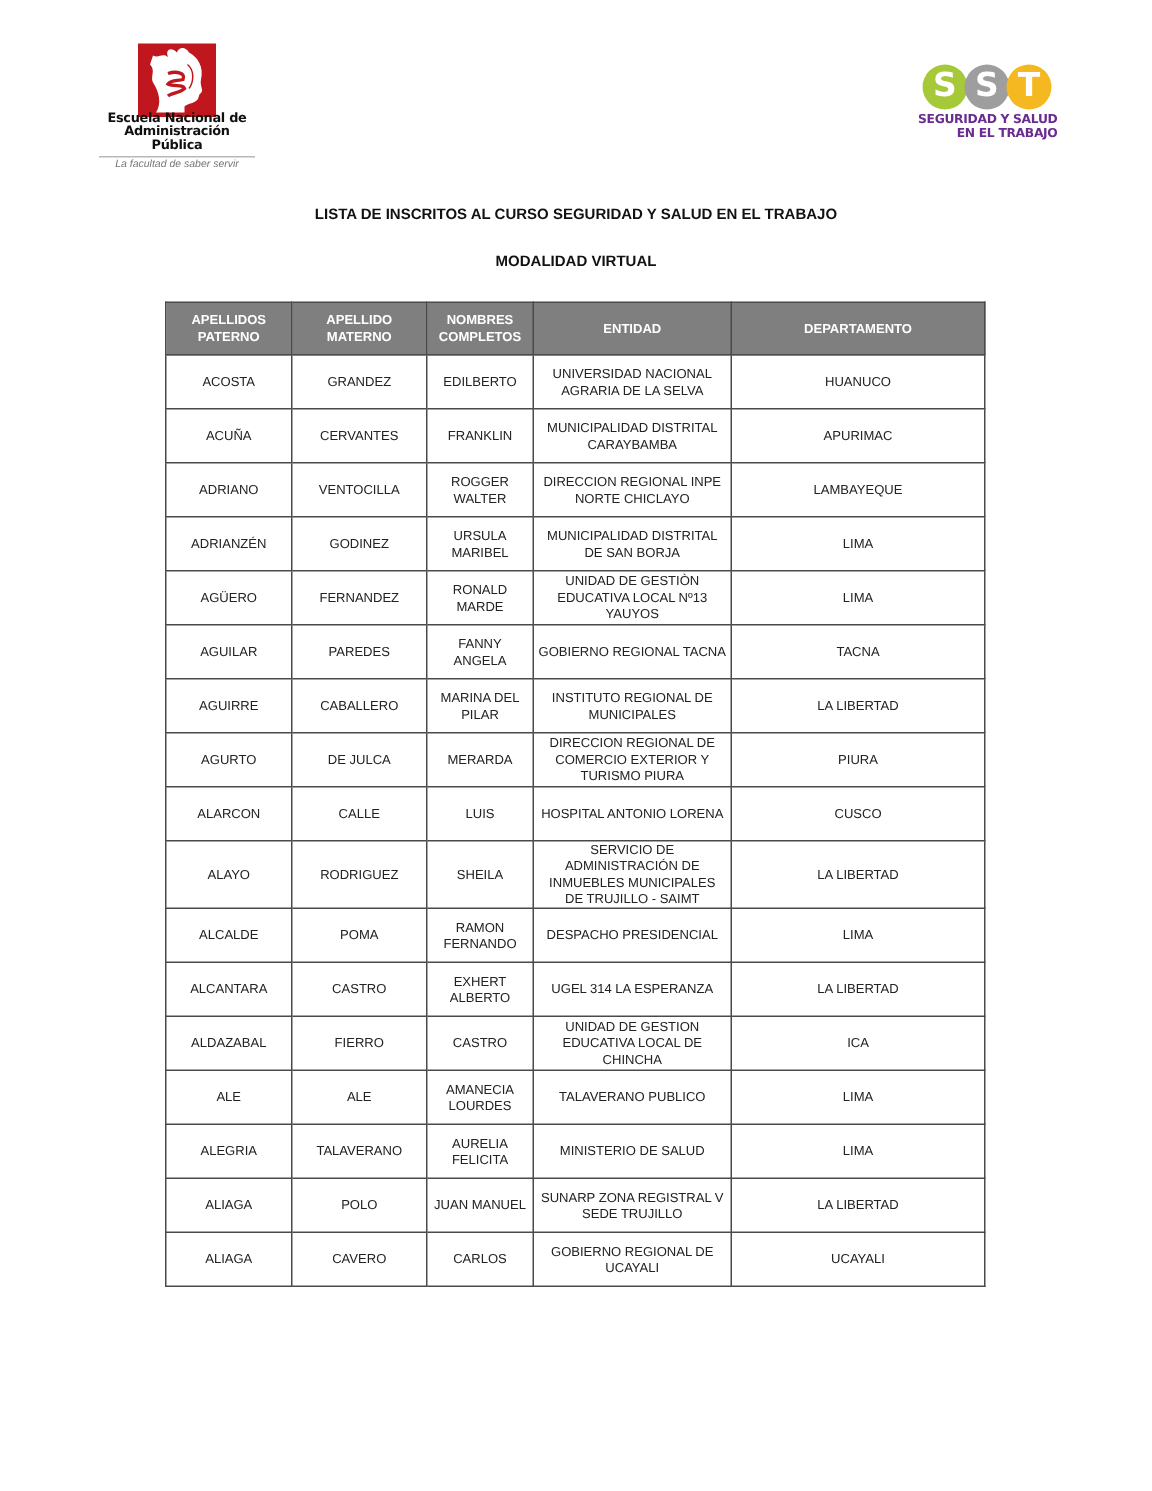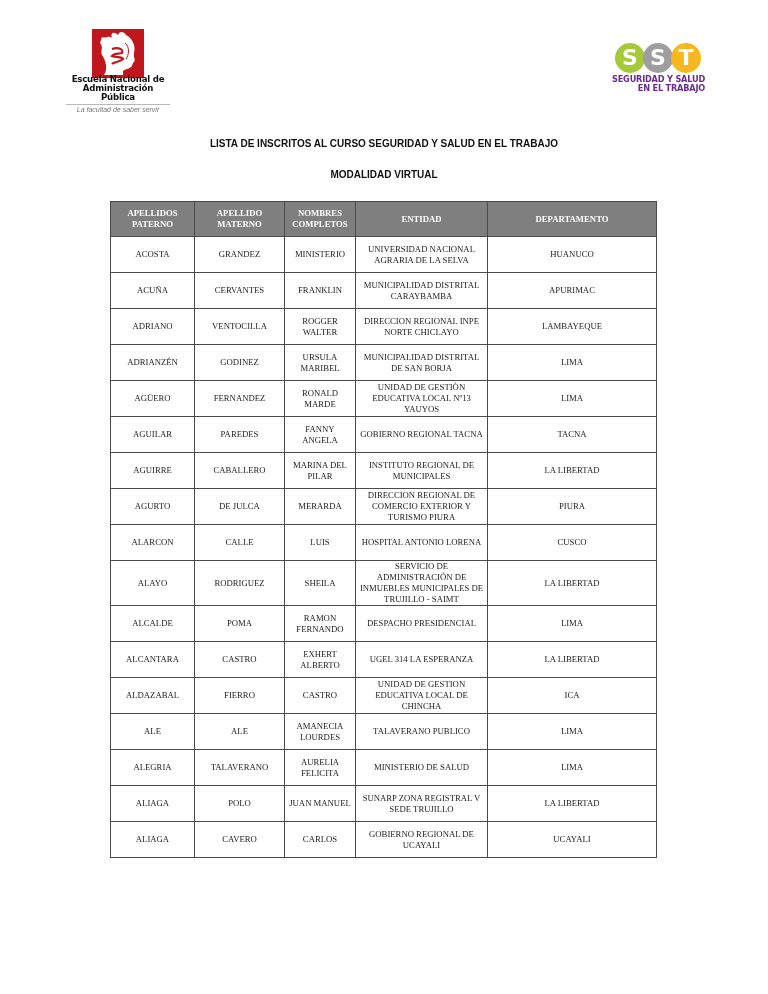--- a/index.html
+++ b/index.html
@@ -8,21 +8,21 @@
   .enap-square { position:absolute; left:26px; top:1px; width:52px; height:49px; background:#c0161e; }
   .enap-name { position:absolute; left:0; top:47px; width:104px; text-align:center; font-family:"DejaVu Sans", sans-serif; font-weight:bold; font-size:8.6px; line-height:9px; color:#111; letter-spacing:-0.2px; }
   .enap-rule { position:absolute; left:0; top:76px; width:104px; height:1px; background:#b8b8b8; }
   .enap-tag { position:absolute; left:0; top:78px; width:104px; text-align:center; font-style:italic; font-size:7px; color:#777; }
   .logo-sst { position:absolute; left:611px; top:43px; width:94px; height:50px; }
   .sst-circle { position:absolute; top:0; width:30px; height:30px; border-radius:50%; color:#fff; font-family:"DejaVu Sans", sans-serif; font-weight:bold; font-size:22px; line-height:30px; text-align:center; }
   .sst-text { position:absolute; left:0; top:32px; width:94px; text-align:right; font-family:"DejaVu Sans", sans-serif; font-weight:bold; font-size:8.2px; line-height:8.6px; color:#6a2c8e; letter-spacing:-0.2px; }
   .title { position:absolute; left:0; width:768px; text-align:center; font-weight:bold; font-size:10px; color:#111; }
   .title1 { top:138px; }
   .title2 { top:169px; }
-  table { position:absolute; left:110px; top:201px; border-collapse:collapse; table-layout:fixed; width:546px;font-family:Liberation Serif, serif; }
+  table { position:absolute; left:110px; top:201px; border-collapse:collapse; table-layout:fixed; width:546px; }
   th, td { border:1px solid #4a4a4a; text-align:center; vertical-align:middle; padding:0 3px; font-size:8.7px; line-height:11px; }
   th { background:#7f7f7f; color:#ffffff; font-weight:bold; height:34px; }
   td { height:35px; color:#222; }
 </style>
 </head>
 <body>
 
 <div class="logo-enap">
   <div class="enap-square">
     <svg width="52" height="49" viewBox="0 0 52 49">
@@ -66,21 +66,21 @@
         <th>APELLIDO MATERNO</th>
         <th>NOMBRES COMPLETOS</th>
         <th>ENTIDAD</th>
         <th>DEPARTAMENTO</th>
       </tr>
   </thead>
   <tbody id="tbody">
       <tr>
         <td>ACOSTA</td>
         <td>GRANDEZ</td>
-        <td>MINISTERIO</td>
+        <td>EDILBERTO</td>
         <td>UNIVERSIDAD NACIONAL AGRARIA DE LA SELVA</td>
         <td>HUANUCO</td>
       </tr>
       <tr>
         <td>ACUÑA</td>
         <td>CERVANTES</td>
         <td>FRANKLIN</td>
         <td>MUNICIPALIDAD DISTRITAL CARAYBAMBA</td>
         <td>APURIMAC</td>
       </tr>

